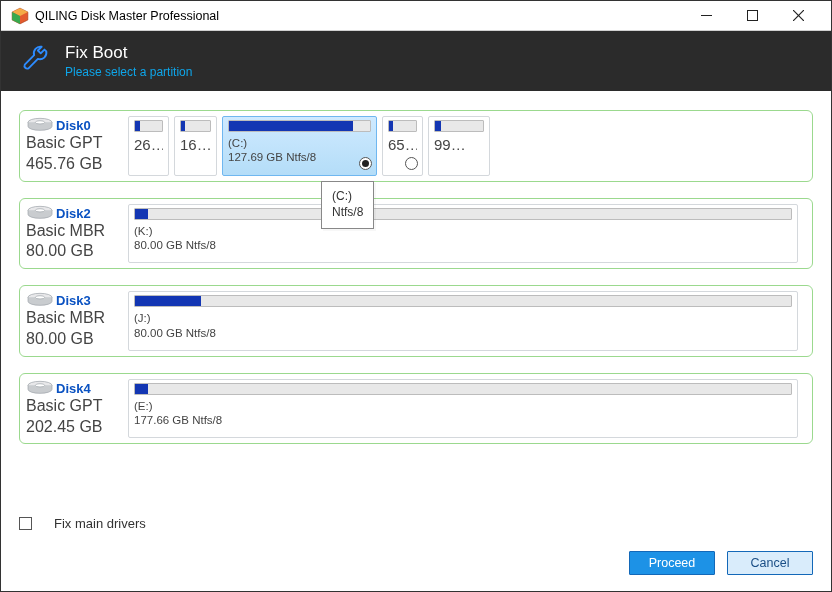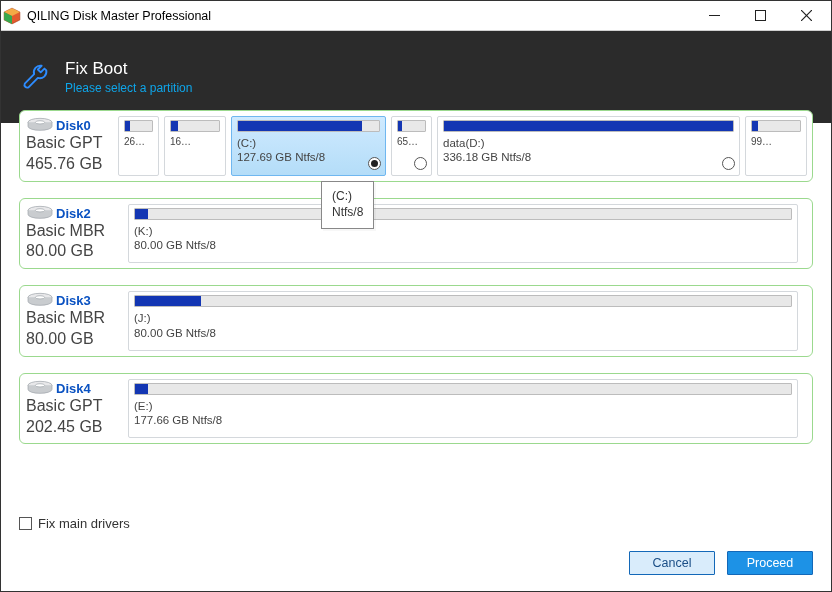--- a/index.html
+++ b/index.html
@@ -1,44 +1,44 @@
 <!DOCTYPE html>
 <html><head>
 <meta charset="utf-8">
 <style>
   * { box-sizing: border-box; margin: 0; padding: 0; }
   body { font-family: "Segoe UI", Tahoma, sans-serif; font-size: 12px; background: #fff; color: #222; }
   .window { width: 832px; height: 592px; border: 1px solid #333; position: relative; background: #fff; }
-  .titlebar { height: 30px; display: flex; align-items: center; padding: 0 2px; border-bottom: 1px solid #d0d0d0; }
+  .titlebar { height: 30px; display: flex; align-items: center; padding: 0 10px; border-bottom: 1px solid #d0d0d0; }
   .titlebar .tb-logo { width: 18px; height: 18px; margin-right: 6px; }
   .titlebar .tb-title { font-size: 12.5px; color: #000; }
   .titlebar .tb-spacer { flex: 1; }
   .tb-btn { width: 46px; height: 30px; display:flex; align-items:center; justify-content:center; font-size: 15px; color:#222; }
-  .header { background: #2b2b2b; color: #fff; padding: 28px 20px; display: flex; align-items: center; gap: 14px; }
+  .header { background: #2b2b2b; color: #fff; padding: 12px 20px; display: flex; gap: 14px; }
   .header .wrench { width: 30px; height: 30px; }
   .header .h-title { font-size: 17px; font-weight: 400; color: #fff; }
   .header .h-sub { font-size: 12px; color: #0ea5e9; margin-top: 2px; }
   .body { position:absolute; top: 99px; left:0; right:0; bottom: 60px; padding: 10px 18px; overflow:auto; }
   .disk-row { border: 1px solid #9bd98e; background:#fff; display:flex; min-height: 64px; margin-bottom: 16px; border-radius:6px; }
   .disk-info { width: 108px; padding: 6px 6px 6px 6px; }
   .disk-name { color: #0a52c2; font-weight: 700; font-size: 13px; }
   .disk-sub { color:#444; font-size: 16px; line-height: 1.3; }
   .disk-icon { width: 28px; height: 16px; display:inline-block; margin-right:2px; vertical-align: -3px;}
   .parts { flex:1; display:flex; gap:5px; padding: 5px 5px 5px 0; align-items:stretch; }
   .part { border: 1px solid #d4d8dc; border-radius:2px; display:flex; flex-direction:column; padding: 3px 5px 4px 5px; position:relative; min-width: 36px; }
   .part.selected { background: linear-gradient(#cfeaff,#b4ddf8); border-color:#6fb7f0; }
   .part-bar { height: 12px; background: #e8e8e8; border: 1px solid #bcbcbc; position:relative; border-radius:1px; margin-bottom: 4px;}
   .part-fill { height: 100%; background: #1336b3; }
   .part-labels { font-size: 11.5px; color:#444; line-height:1.25; white-space:nowrap; overflow:hidden; }
-  .part-labels.tiny { font-size: 10px; }
+  .part-labels.tiny { font-size: 15px; }
   .part-radio { position:absolute; right:4px; bottom:5px; width:13px; height:13px; border:1px solid #555; border-radius:50%; background:#fff; display:flex; align-items:center; justify-content:center;}
   .part-radio .dot { width:7px; height:7px; border-radius:50%; background:#222; }
   .tooltip { position:absolute; left: 320px; top: 180px; background:#fff; border:1px solid #888; padding: 6px 10px 8px 10px; font-size:12px; color:#333; line-height:1.35; box-shadow: 2px 2px 0 rgba(0,0,0,.03); z-index: 20; }
   .footer { position:absolute; left:0; right:0; bottom:0; height: 100px; padding: 0 18px 16px 18px; display:flex; flex-direction:column; justify-content:flex-end; gap: 20px; }
-  .chkrow { display:flex; align-items:center; gap:6px; font-size:13px; color:#333; }
+  .chkrow { display:flex; align-items:center; gap:22px; font-size:13px; color:#333; }
   .chkbox { width:13px; height:13px; border:1px solid #555; background:#fff;}
   .btnrow { display:flex; justify-content:flex-end; gap: 12px; }
   .btn { min-width: 86px; height: 24px; border:1px solid #1368b8; display:flex; align-items:center; justify-content:center; font-size: 12.5px; border-radius:1px;}
   .btn-primary { background:#1d92e6; color:#fff; }
   .btn-secondary { background:#d9ecfb; color:#1a4e86; }
 </style>
 </head>
 <body>
 
 <div class="window">
@@ -96,21 +96,21 @@
         </div>
         <div class="parts">
           <div class="part" style="width: 41px;">
             <div class="part-bar">
               <div class="part-fill" style="width: 20%;"></div>
             </div>
             <div class="part-labels tiny">
               <div>26…</div>
             </div>
           </div>
-          <div class="part" style="width: 62px;">
+          <div class="part" style="width: 43px;">
             <div class="part-bar">
               <div class="part-fill" style="width: 15%;"></div>
             </div>
             <div class="part-labels tiny">
               <div>16…</div>
             </div>
           </div>
           <div class="part selected" style="width: 155px;">
             <div class="part-bar">
               <div class="part-fill" style="width: 88%;"></div>
@@ -122,30 +122,20 @@
             <div class="part-radio">
               <div class="dot"></div>
             </div>
           </div>
           <div class="part" style="width: 41px;">
             <div class="part-bar">
               <div class="part-fill" style="width: 15%;"></div>
             </div>
             <div class="part-labels tiny">
               <div>65…</div>
-            </div>
-            <div class="part-radio"></div>
-          </div>
-          <div class="part" style="width: 303px;">
-            <div class="part-bar">
-              <div class="part-fill" style="width: 100%;"></div>
-            </div>
-            <div class="part-labels">
-              <div>data(D:)</div>
-              <div>336.18 GB Ntfs/8</div>
             </div>
             <div class="part-radio"></div>
           </div>
           <div class="part" style="width: 62px;">
             <div class="part-bar">
               <div class="part-fill" style="width: 12%;"></div>
             </div>
             <div class="part-labels tiny">
               <div>99…</div>
             </div>
@@ -224,22 +214,22 @@
     <div>(C:)</div>
     <div>Ntfs/8</div>
   </div>
 
   <div class="footer">
     <div class="chkrow">
       <span class="chkbox"></span>
       <span>Fix main drivers</span>
     </div>
     <div class="btnrow">
+      <div class="btn btn-primary">
+          <span>Proceed</span>
+        </div>
       <div class="btn btn-secondary">
           <span>Cancel</span>
         </div>
-      <div class="btn btn-primary">
-          <span>Proceed</span>
-        </div>
     </div>
   </div>
 
 </div>
 
 </body></html>

